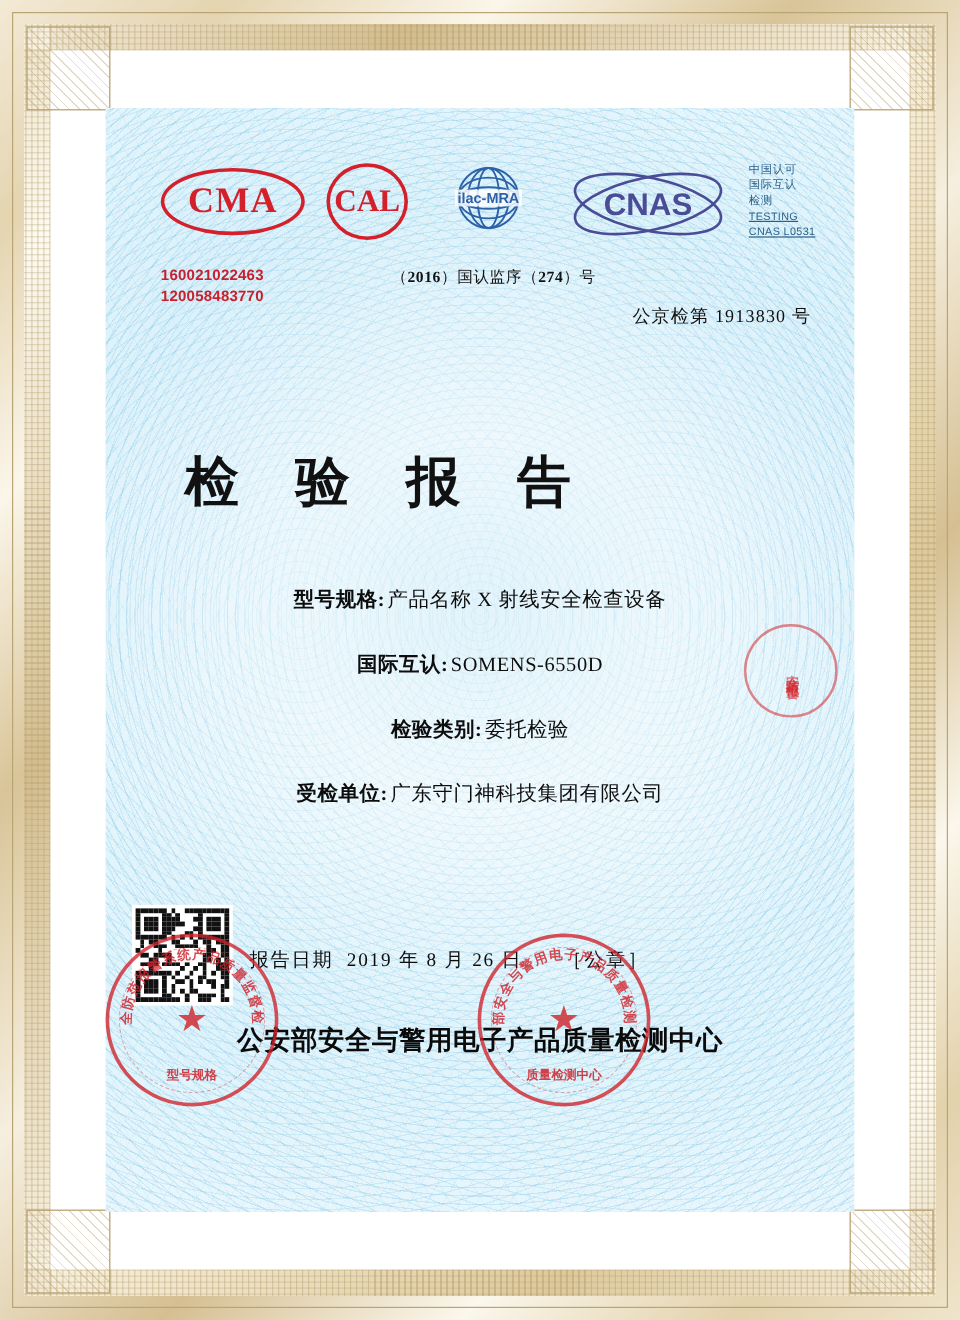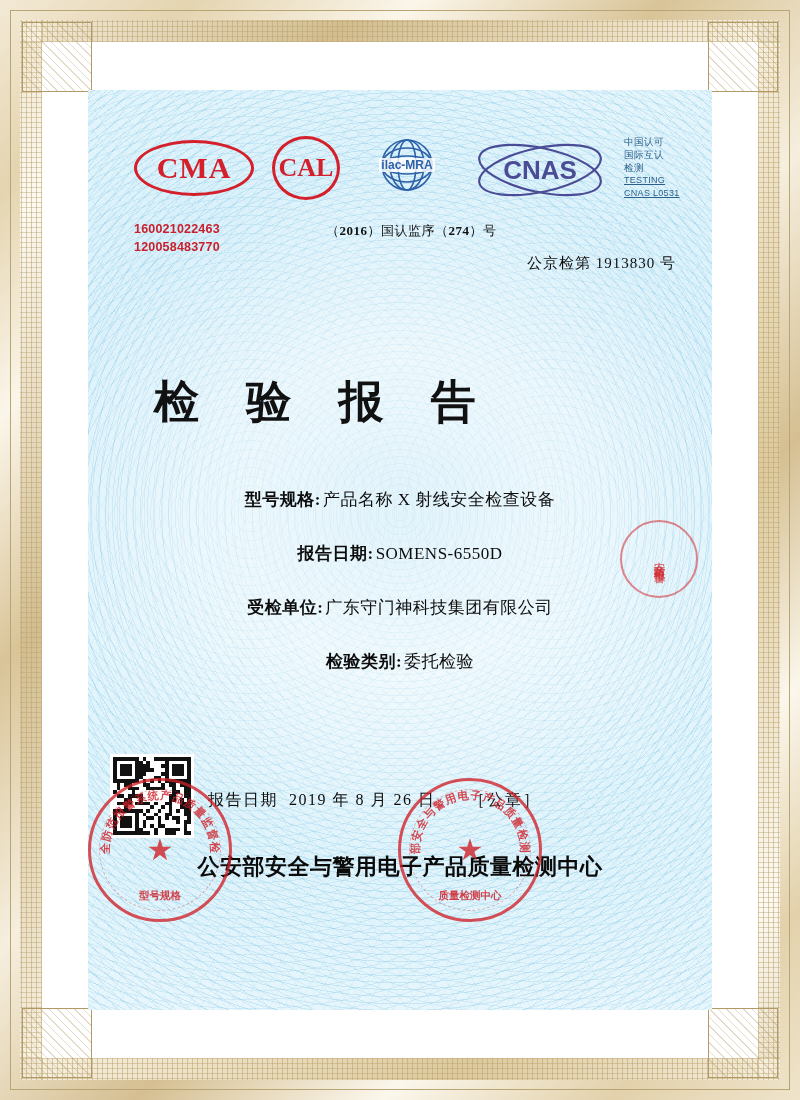--- a/index.html
+++ b/index.html
@@ -471,30 +471,30 @@
       <div class="report-no">公京检第 1913830 号</div>
 
       <div class="title">检 验 报 告</div>
 
       <div class="fields">
         <div class="field-row">
           <span class="field-label">型号规格:</span>
           <span class="field-value">产品名称 X 射线安全检查设备</span>
         </div>
         <div class="field-row">
-          <span class="field-label">报告日期:</span>
+          <span class="field-label">国际互认:</span>
           <span class="field-value latin">SOMENS-6550D</span>
+        </div>
+        <div class="field-row">
+          <span class="field-label">检验类别:</span>
+          <span class="field-value">委托检验</span>
         </div>
         <div class="field-row">
           <span class="field-label">受检单位:</span>
           <span class="field-value">广东守门神科技集团有限公司</span>
-        </div>
-        <div class="field-row">
-          <span class="field-label">检验类别:</span>
-          <span class="field-value">委托检验</span>
         </div>
       </div>
 
       <div class="qr">
         <div class="qr-grid" id="qr-grid">
             <i></i>
             <i></i>
             <i></i>
             <i></i>
             <i></i>

